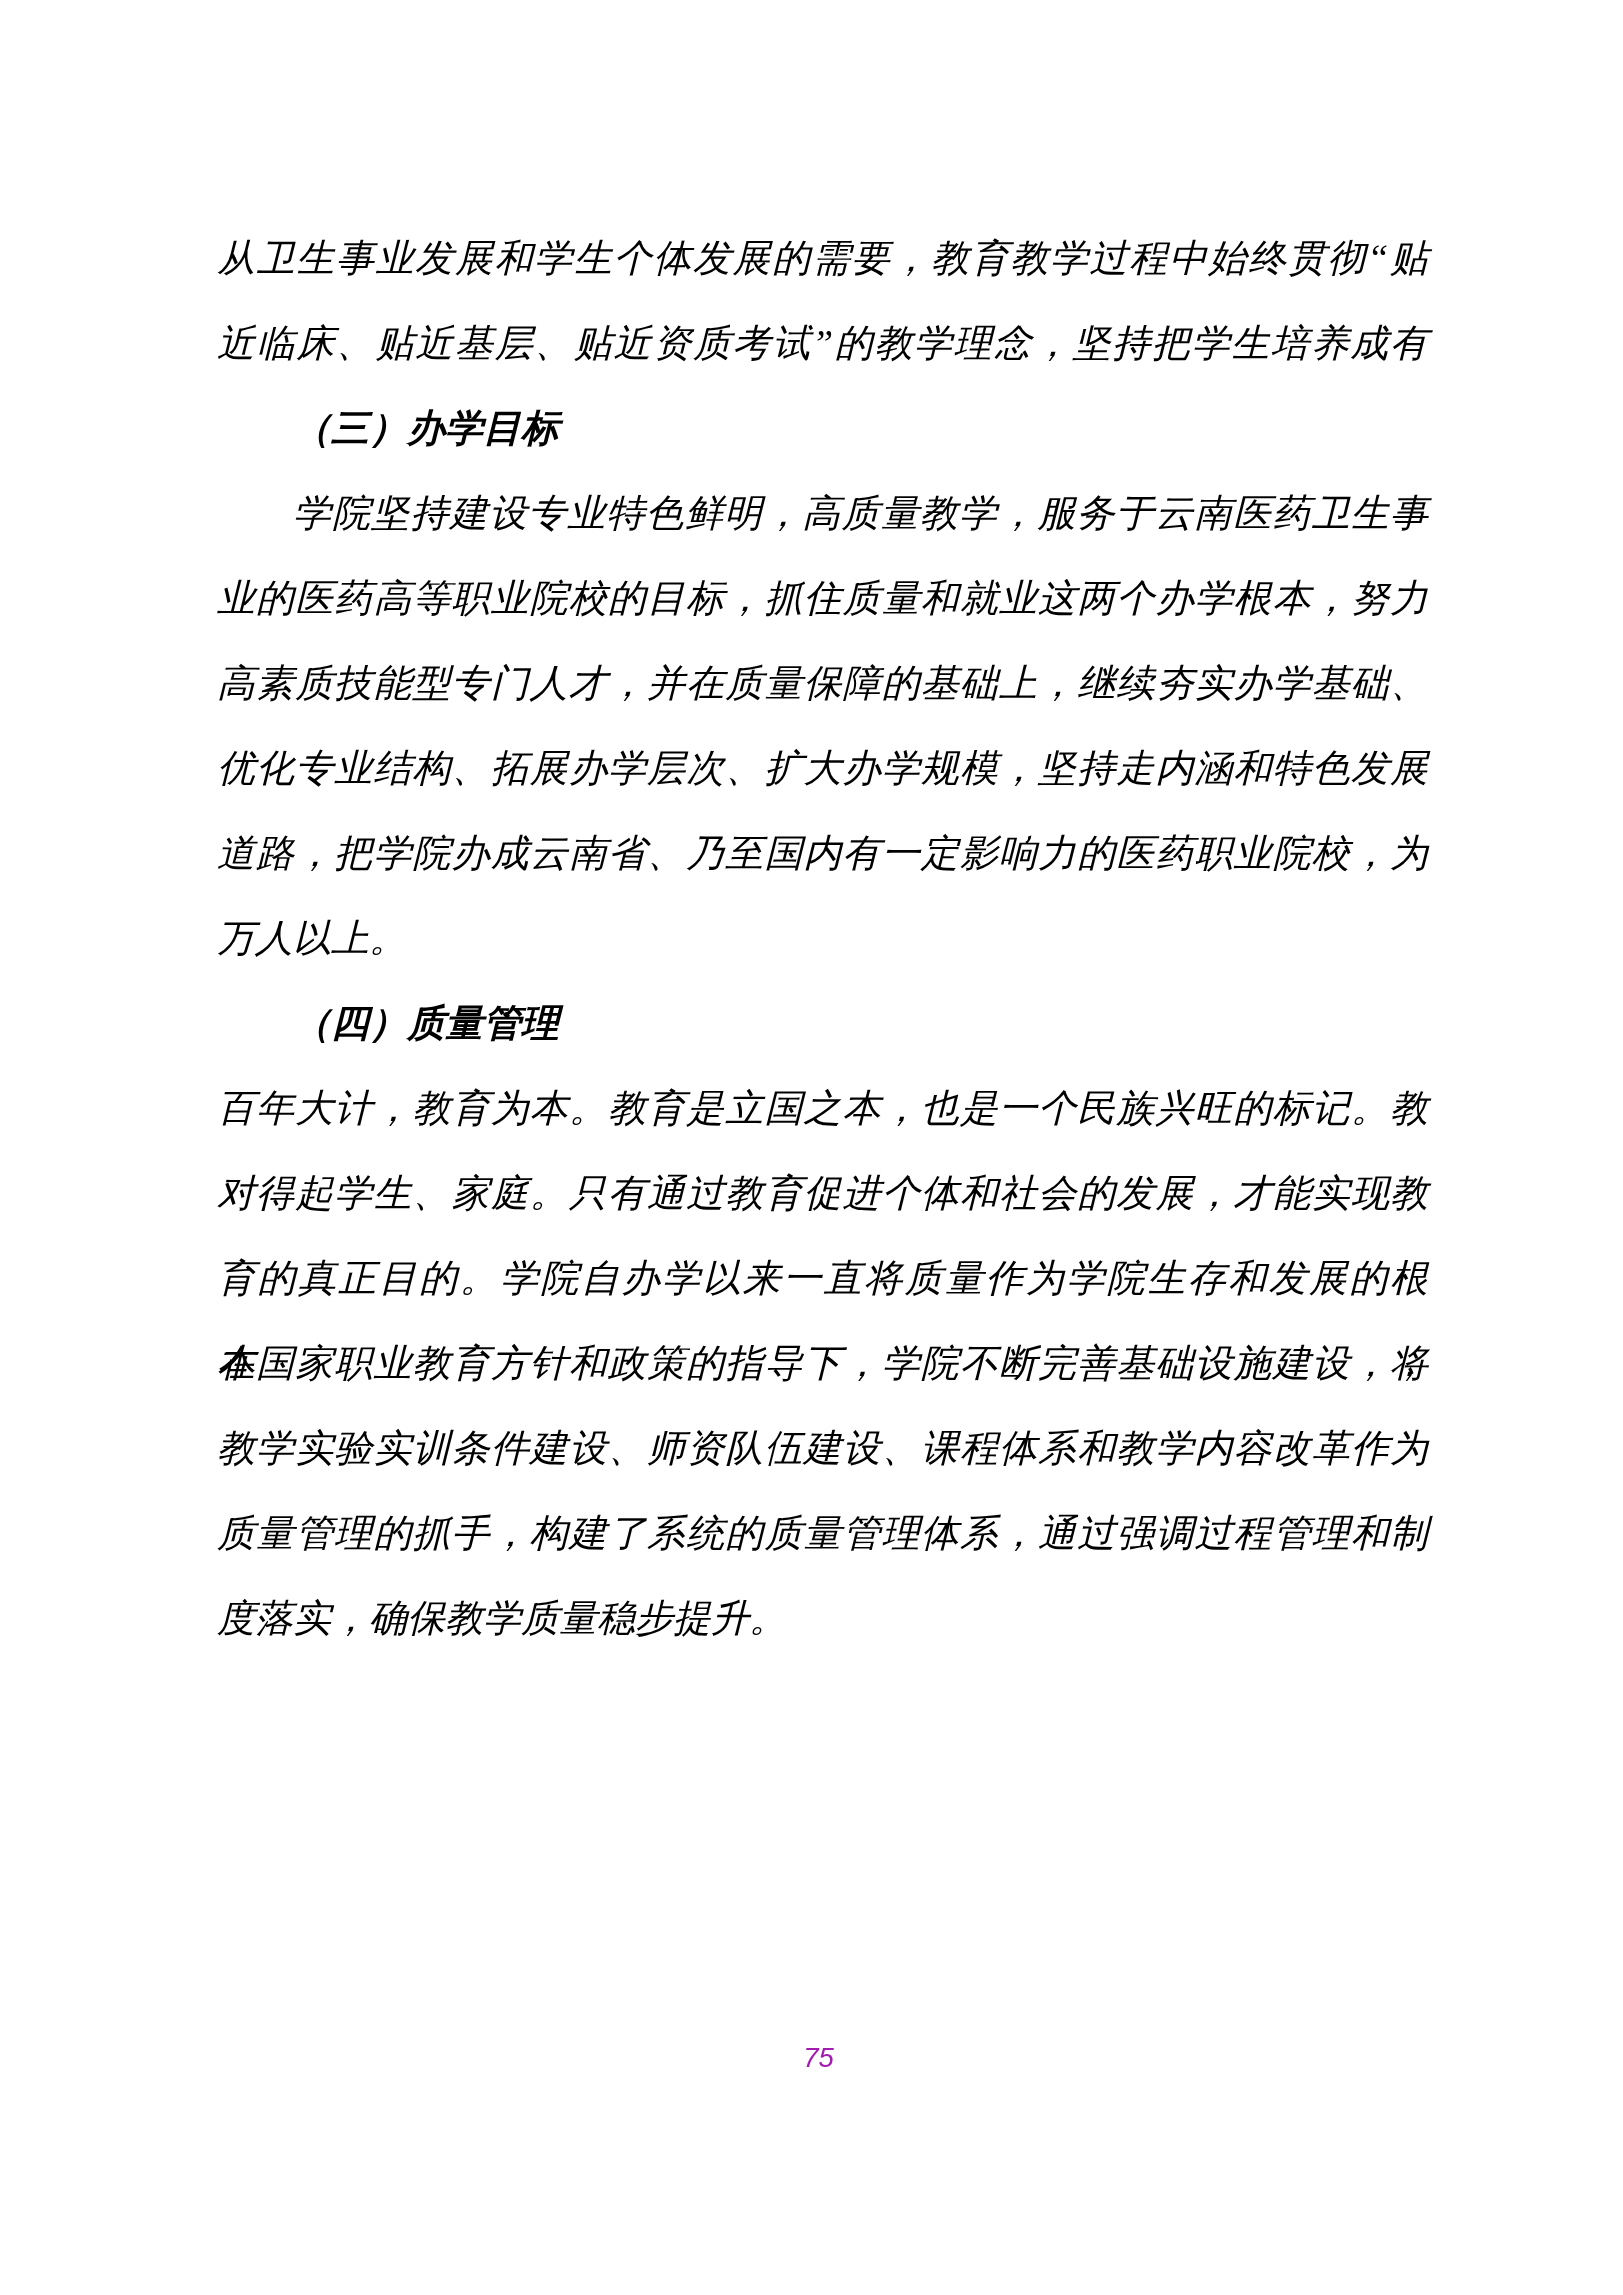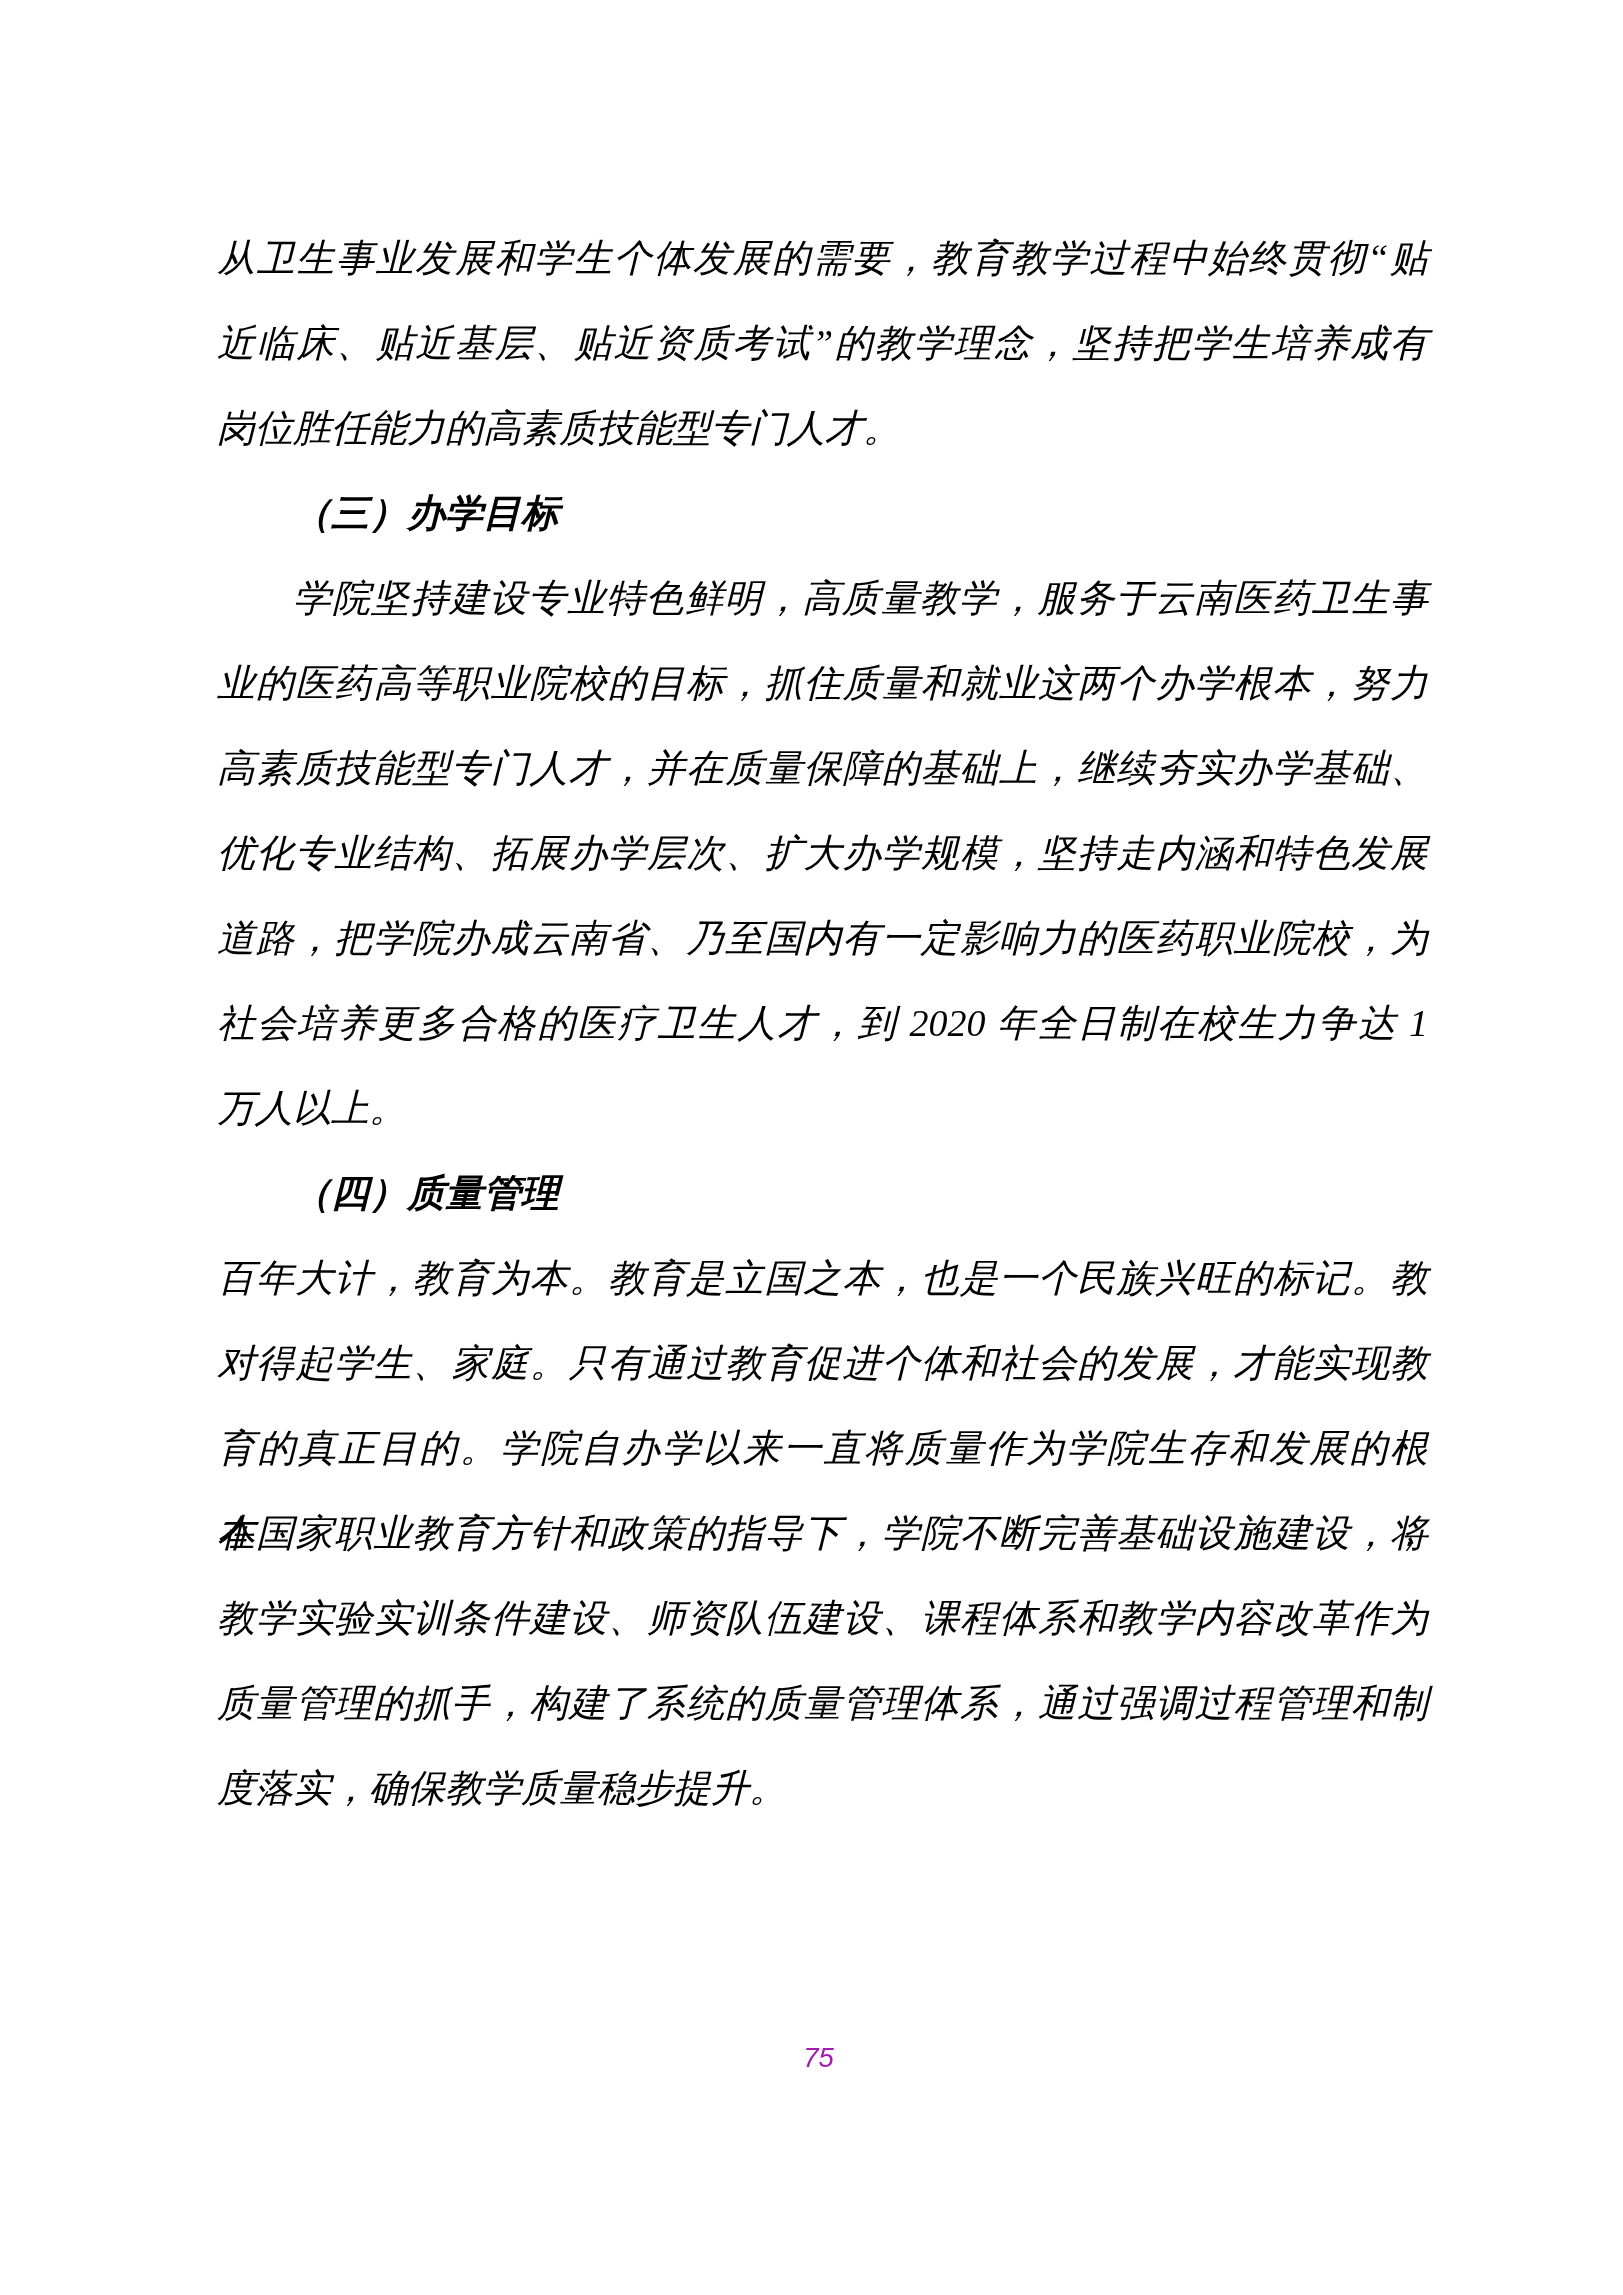--- a/index.html
+++ b/index.html
@@ -57,28 +57,26 @@
     margin-left: 7px;
   }
 </style>
 </head>
 <body>
 
 <div class="page">
   <div class="doc-body">
       <div class="line fill">从卫生事业发展和学生个体发展的需要，教育教学过程中始终贯彻“贴</div>
       <div class="line fill">近临床、贴近基层、贴近资质考试”的教学理念，坚持把学生培养成有</div>
-      <div class="line">岗位胜任能力的高素质技能型专门人才。</div>
       <div class="line heading">（三）办学目标</div>
       <div class="line fill indent">学院坚持建设专业特色鲜明，高质量教学，服务于云南医药卫生事</div>
       <div class="line fill">业的医药高等职业院校的目标，抓住质量和就业这两个办学根本，努力</div>
       <div class="line fill">高素质技能型专门人才，并在质量保障的基础上，继续夯实办学基础、</div>
       <div class="line fill">优化专业结构、拓展办学层次、扩大办学规模，坚持走内涵和特色发展</div>
       <div class="line fill">道路，把学院办成云南省、乃至国内有一定影响力的医药职业院校，为</div>
-      <div class="line fill">社会培养更多合格的医疗卫生人才，到 2020 年全日制在校生力争达 1</div>
       <div class="line">万人以上。</div>
       <div class="line heading">（四）质量管理</div>
       <div class="line fill">百年大计，教育为本。教育是立国之本，也是一个民族兴旺的标记。教</div>
       <div class="line fill">对得起学生、家庭。只有通过教育促进个体和社会的发展，才能实现教</div>
       <div class="line fill">育的真正目的。学院自办学以来一直将质量作为学院生存和发展的根本，</div>
       <div class="line fill">在国家职业教育方针和政策的指导下，学院不断完善基础设施建设，将</div>
       <div class="line fill">教学实验实训条件建设、师资队伍建设、课程体系和教学内容改革作为</div>
       <div class="line fill">质量管理的抓手，构建了系统的质量管理体系，通过强调过程管理和制</div>
       <div class="line">度落实，确保教学质量稳步提升。</div>
     </div>

